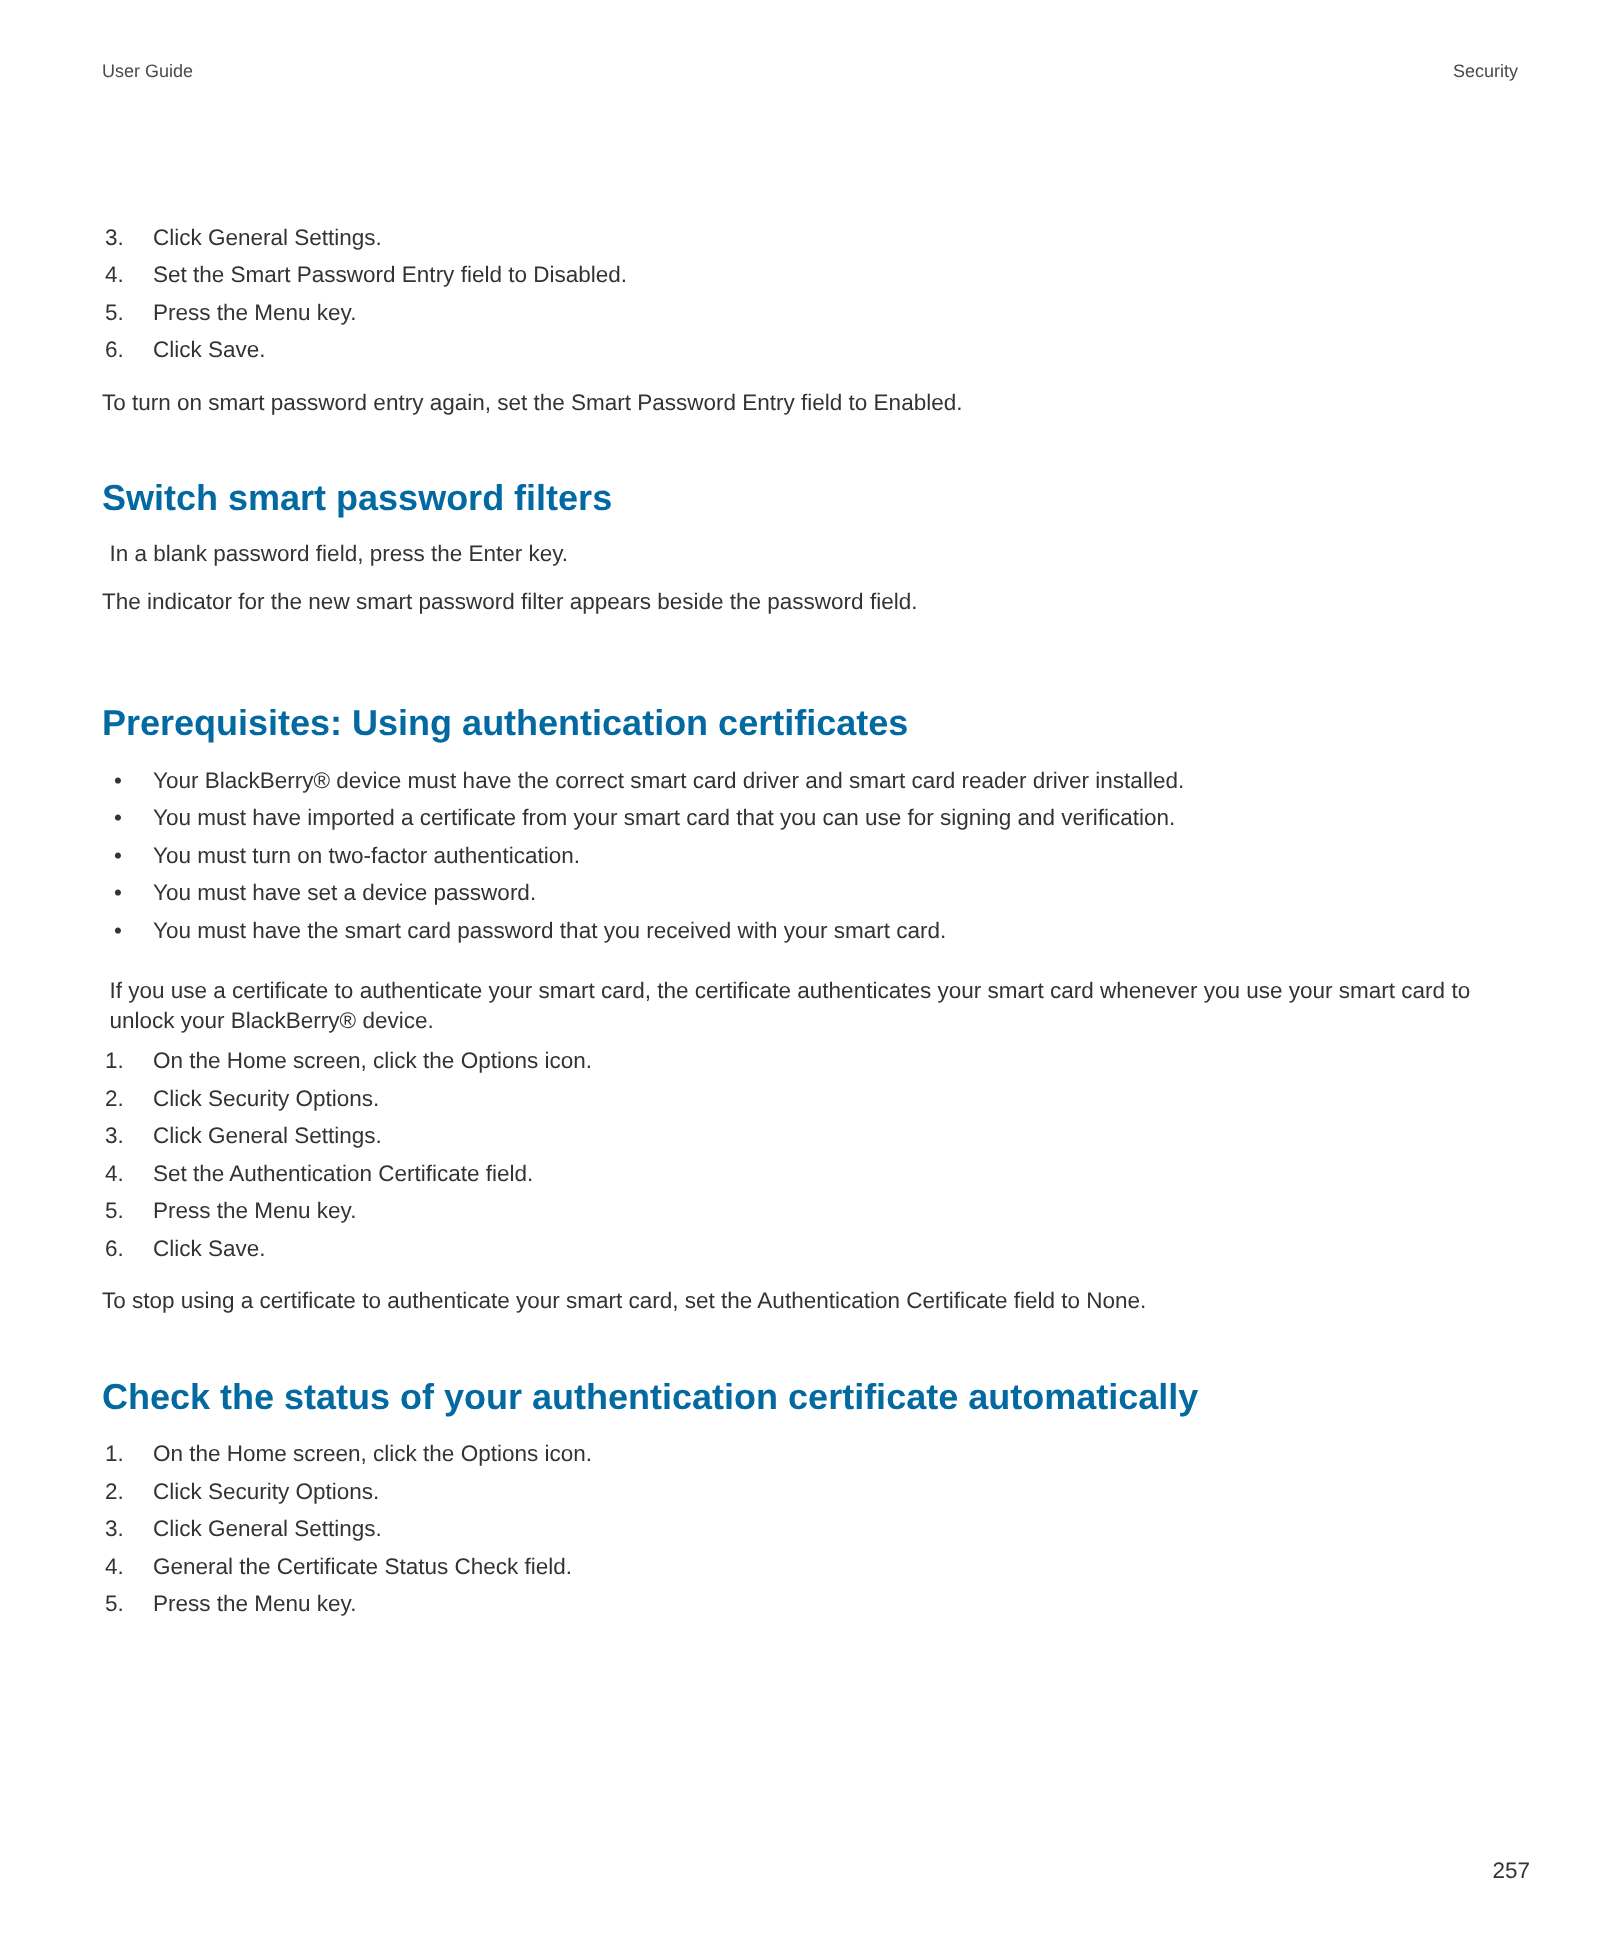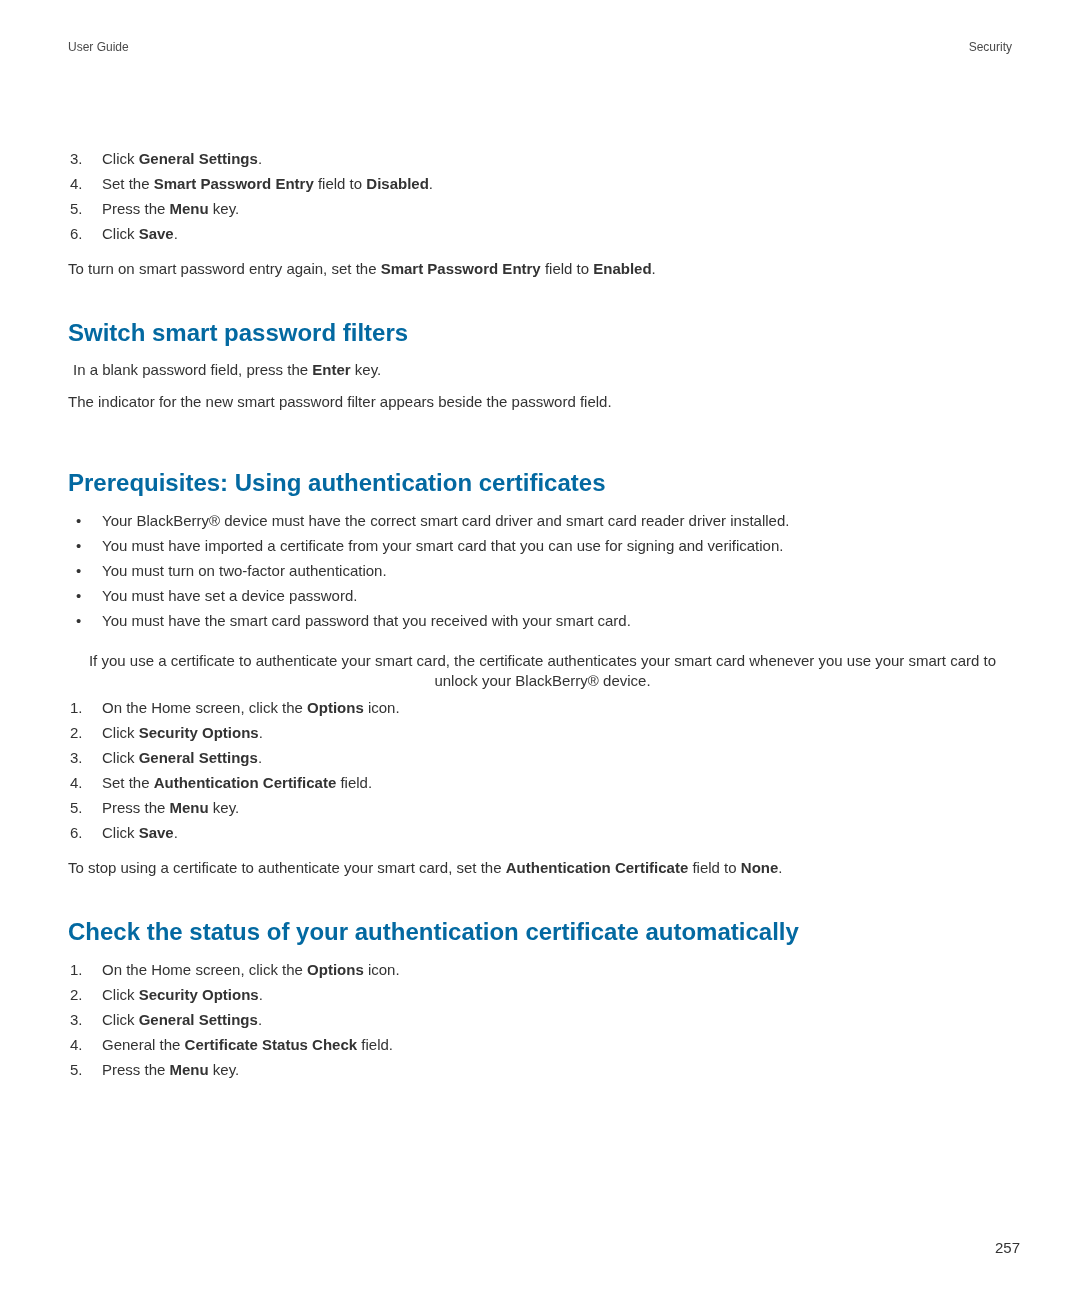--- a/index.html
+++ b/index.html
@@ -85,21 +85,21 @@
       flex: 1;
     }
     .page-number {
       position: absolute;
       bottom: 40px;
       right: 60px;
       font-size: 15px;
       color: #333333;
     }
     b, strong {
-      font-weight: 700;
+      font-weight: 400;
     }
   </style>
 </head>
 <body>
 
 <div class="page">
 
   <div class="header-row">
     <span>User Guide</span>
     <span>Security</span>
@@ -159,21 +159,21 @@
     <li>
         <span class="bullet-dot">•</span>
         <span class="bullet-text">You must have set a device password.</span>
       </li>
     <li>
         <span class="bullet-dot">•</span>
         <span class="bullet-text">You must have the smart card password that you received with your smart card.</span>
       </li>
   </ul>
 
-  <p class="body-para" style="padding-left:5px; margin-bottom:6px;text-align:center;">If you use a certificate to authenticate your smart card, the certificate authenticates your smart card whenever you use your smart card to unlock your BlackBerry® device.</p>
+  <p class="body-para" style="padding-left:5px; margin-bottom:6px;">If you use a certificate to authenticate your smart card, the certificate authenticates your smart card whenever you use your smart card to unlock your BlackBerry® device.</p>
   <ol class="step-list">
     <li>
         <span class="step-num">1.</span>
         <span class="step-text"><span>On the Home screen, click the </span><b>Options</b><span> icon.</span></span>
       </li>
     <li>
         <span class="step-num">2.</span>
         <span class="step-text"><span>Click </span><b>Security Options</b><span>.</span></span>
       </li>
     <li>

